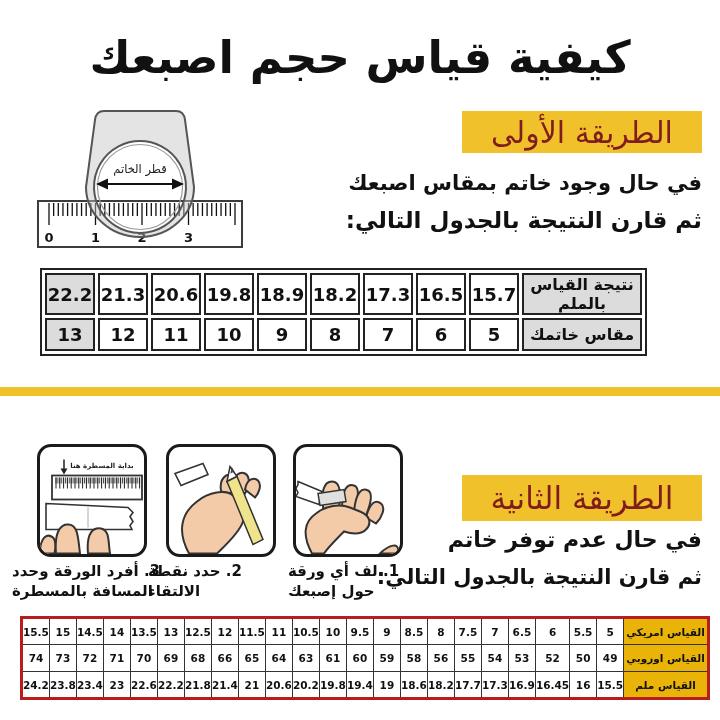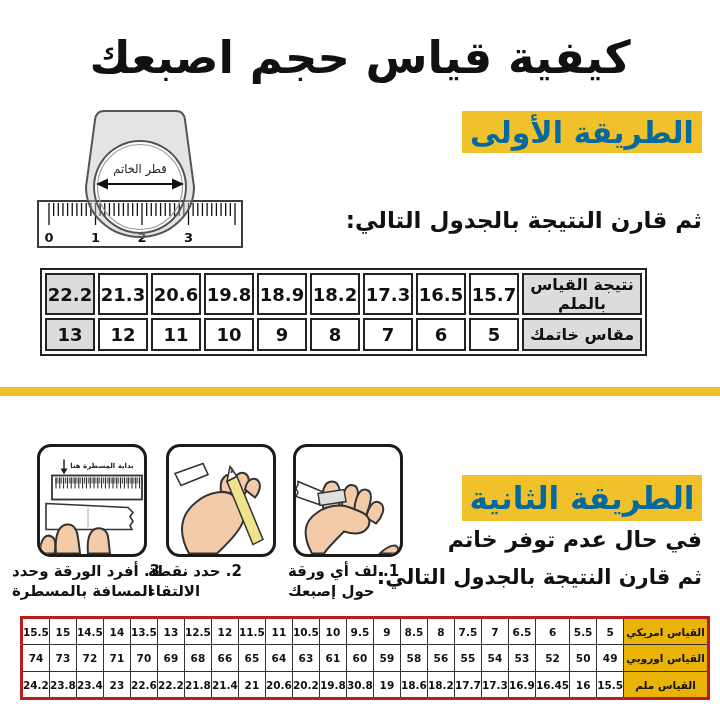--- a/index.html
+++ b/index.html
@@ -4,21 +4,21 @@
 <style>
   *{margin:0;padding:0;box-sizing:border-box}
   html,body{background:#fff}
   body{font-family:"DejaVu Sans",sans-serif;color:#111}
   .canvas{position:relative;width:720px;height:720px;background:#fff;overflow:hidden;margin:15px auto}
 
   .title{position:absolute;top:16px;left:0;width:100%;text-align:center;
          font-size:45px;font-weight:bold;letter-spacing:-1px}
 
   .yellow-box{position:absolute;background:#F1C12C;display:flex;align-items:center;justify-content:center;
-              font-weight:bold;color:#0369a1}
+              font-weight:normal;color:#7f1d1d}
   .yb1{left:462px;top:96px;width:240px;height:42px;font-size:30px}
   .yb2{left:462px;top:460px;width:240px;height:46px;font-size:31px}
 
   .line{position:absolute;right:18px;width:330px;text-align:right;font-weight:bold;white-space:nowrap}
   .l1a{top:156px;font-size:21px}
   .l1b{top:192px;font-size:23px}
   .l2a{top:512px;font-size:22px}
   .l2b{top:550px;font-size:21px}
 
   .ring-illu{position:absolute;left:35px;top:86px;width:210px;height:148px}
@@ -69,20 +69,21 @@
              M105,40 a46,46 0 1 0 0.01,0 Z"></path>
     <circle cx="105" cy="86" r="42.5" fill="none" stroke="#999" stroke-width="1.2"></circle>
 
     <text x="105" y="72" font-size="11.5" text-anchor="middle" fill="#222" dir="rtl">قطر الخاتم</text>
     <path d="M63,83 H147" stroke="#111" stroke-width="2.2"></path>
     <path d="M61,83 l12,-5.5 v11 Z" fill="#111"></path>
     <path d="M149,83 l-12,-5.5 v11 Z" fill="#111"></path>
   </svg>
 
   <div class="yellow-box yb1" dir="rtl">الطريقة الأولى</div>
+  <div class="line l1a" dir="rtl">في حال وجود خاتم بمقاس اصبعك</div>
   <div class="line l1b" dir="rtl">ثم قارن النتيجة بالجدول التالي:</div>
 
   <table class="t1">
     <tbody>
         <tr>
           <td class="val">22.2</td>
           <td class="val">21.3</td>
           <td class="val">20.6</td>
           <td class="val">19.8</td>
           <td class="val">18.9</td>
@@ -223,21 +224,21 @@
           <td class="val">23.4</td>
           <td class="val">23</td>
           <td class="val">22.6</td>
           <td class="val">22.2</td>
           <td class="val">21.8</td>
           <td class="val">21.4</td>
           <td class="val">21</td>
           <td class="val">20.6</td>
           <td class="val">20.2</td>
           <td class="val">19.8</td>
-          <td class="val">30.8</td>
+          <td class="val">19.4</td>
           <td class="val">19</td>
           <td class="val">18.6</td>
           <td class="val">18.2</td>
           <td class="val">17.7</td>
           <td class="val">17.3</td>
           <td class="val">16.9</td>
           <td class="val">16.45</td>
           <td class="val">16</td>
           <td class="val">15.5</td>
           <td class="hdr" dir="rtl">القياس ملم</td>

